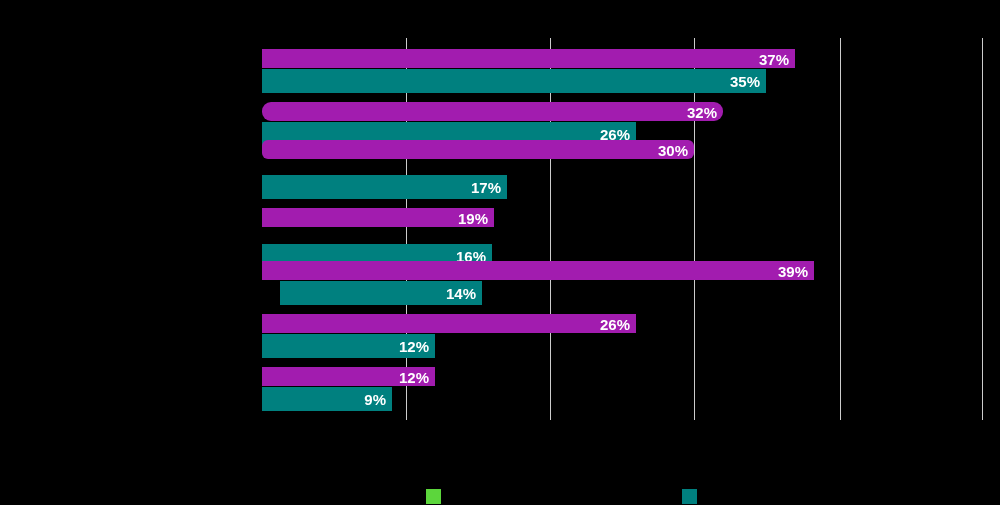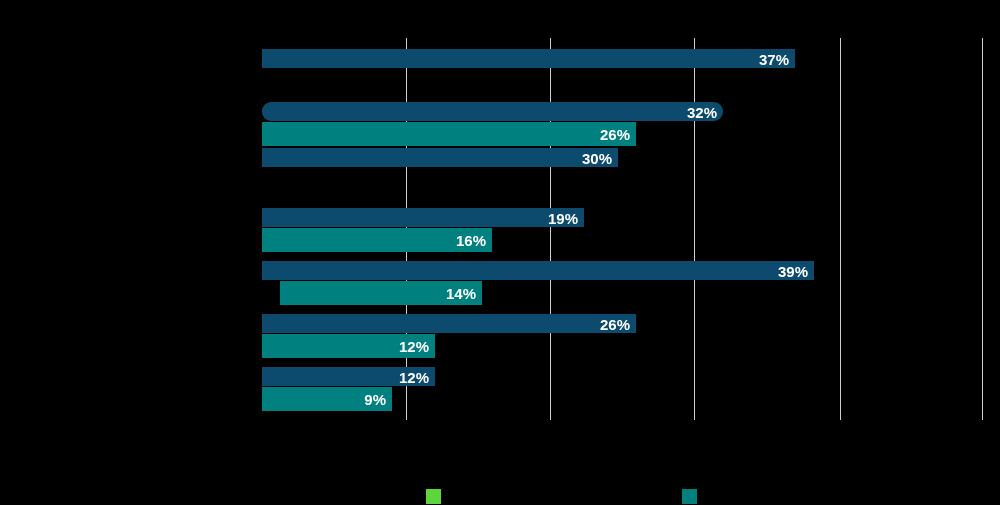--- a/index.html
+++ b/index.html
@@ -32,21 +32,21 @@
     top: 38px;
     width: 1px;
     height: 382px;
     background: #cccccc;
   }
   .bar {
     position: absolute;
     height: 19px;
     box-sizing: border-box;
   }
-  .bar.series-a { background: #0c4a6e; }
+  .bar.series-a { background: #a21caf; }
   .bar.series-b { background: #00807F; height: 24px; }
   .bar-label {
     position: absolute;
     right: 6px;
     top: 50%;
     transform: translateY(-50%);
     font-size: 15px;
     font-weight: bold;
     color: #ffffff;
     white-space: nowrap;
@@ -110,39 +110,45 @@
     <div class="gridline" style="left:406px;"></div>
     <div class="gridline" style="left:550px;"></div>
     <div class="gridline" style="left:694px;"></div>
     <div class="gridline" style="left:840px;"></div>
     <div class="gridline" style="left:982px;"></div>
 
     <div class="bar series-a" style="left:262px; top:49px; width:533px;">
       <span class="cat-label"></span>
       <span class="bar-label">37%</span>
     </div>
+    <div class="bar series-b" style="left:262px; top:69px; width:504px;">
+      <span class="bar-label">35%</span>
+    </div>
 
     <div class="bar series-a" style="left:262px; top:102px; width:461px;border-radius:9px;">
       <span class="cat-label"></span>
       <span class="bar-label">32%</span>
     </div>
     <div class="bar series-b" style="left:262px; top:122px; width:374px;">
       <span class="bar-label">26%</span>
     </div>
 
-    <div class="bar series-a" style="left:262px; top:148px; width:356px;">
+    <div class="bar series-a" style="left:262px; top:140px; width:432px;border-radius:6px;">
       <span class="cat-label"></span>
       <span class="bar-label">30%</span>
     </div>
+    <div class="bar series-b" style="left:262px; top:175px; width:245px;">
+      <span class="bar-label">17%</span>
+    </div>
 
-    <div class="bar series-a" style="left:262px; top:208px; width:322px;">
+    <div class="bar series-a" style="left:262px; top:208px; width:232px;">
       <span class="cat-label"></span>
       <span class="bar-label">19%</span>
     </div>
-    <div class="bar series-b" style="left:262px; top:228px; width:230px;">
+    <div class="bar series-b" style="left:262px; top:244px; width:230px;">
       <span class="bar-label">16%</span>
     </div>
 
     <div class="bar series-a" style="left:262px; top:261px; width:552px;">
       <span class="cat-label"></span>
       <span class="bar-label">39%</span>
     </div>
     <div class="bar series-b" style="left:262px; top:281px; width:202px;margin-left:18px;">
       <span class="bar-label">14%</span>
     </div>

